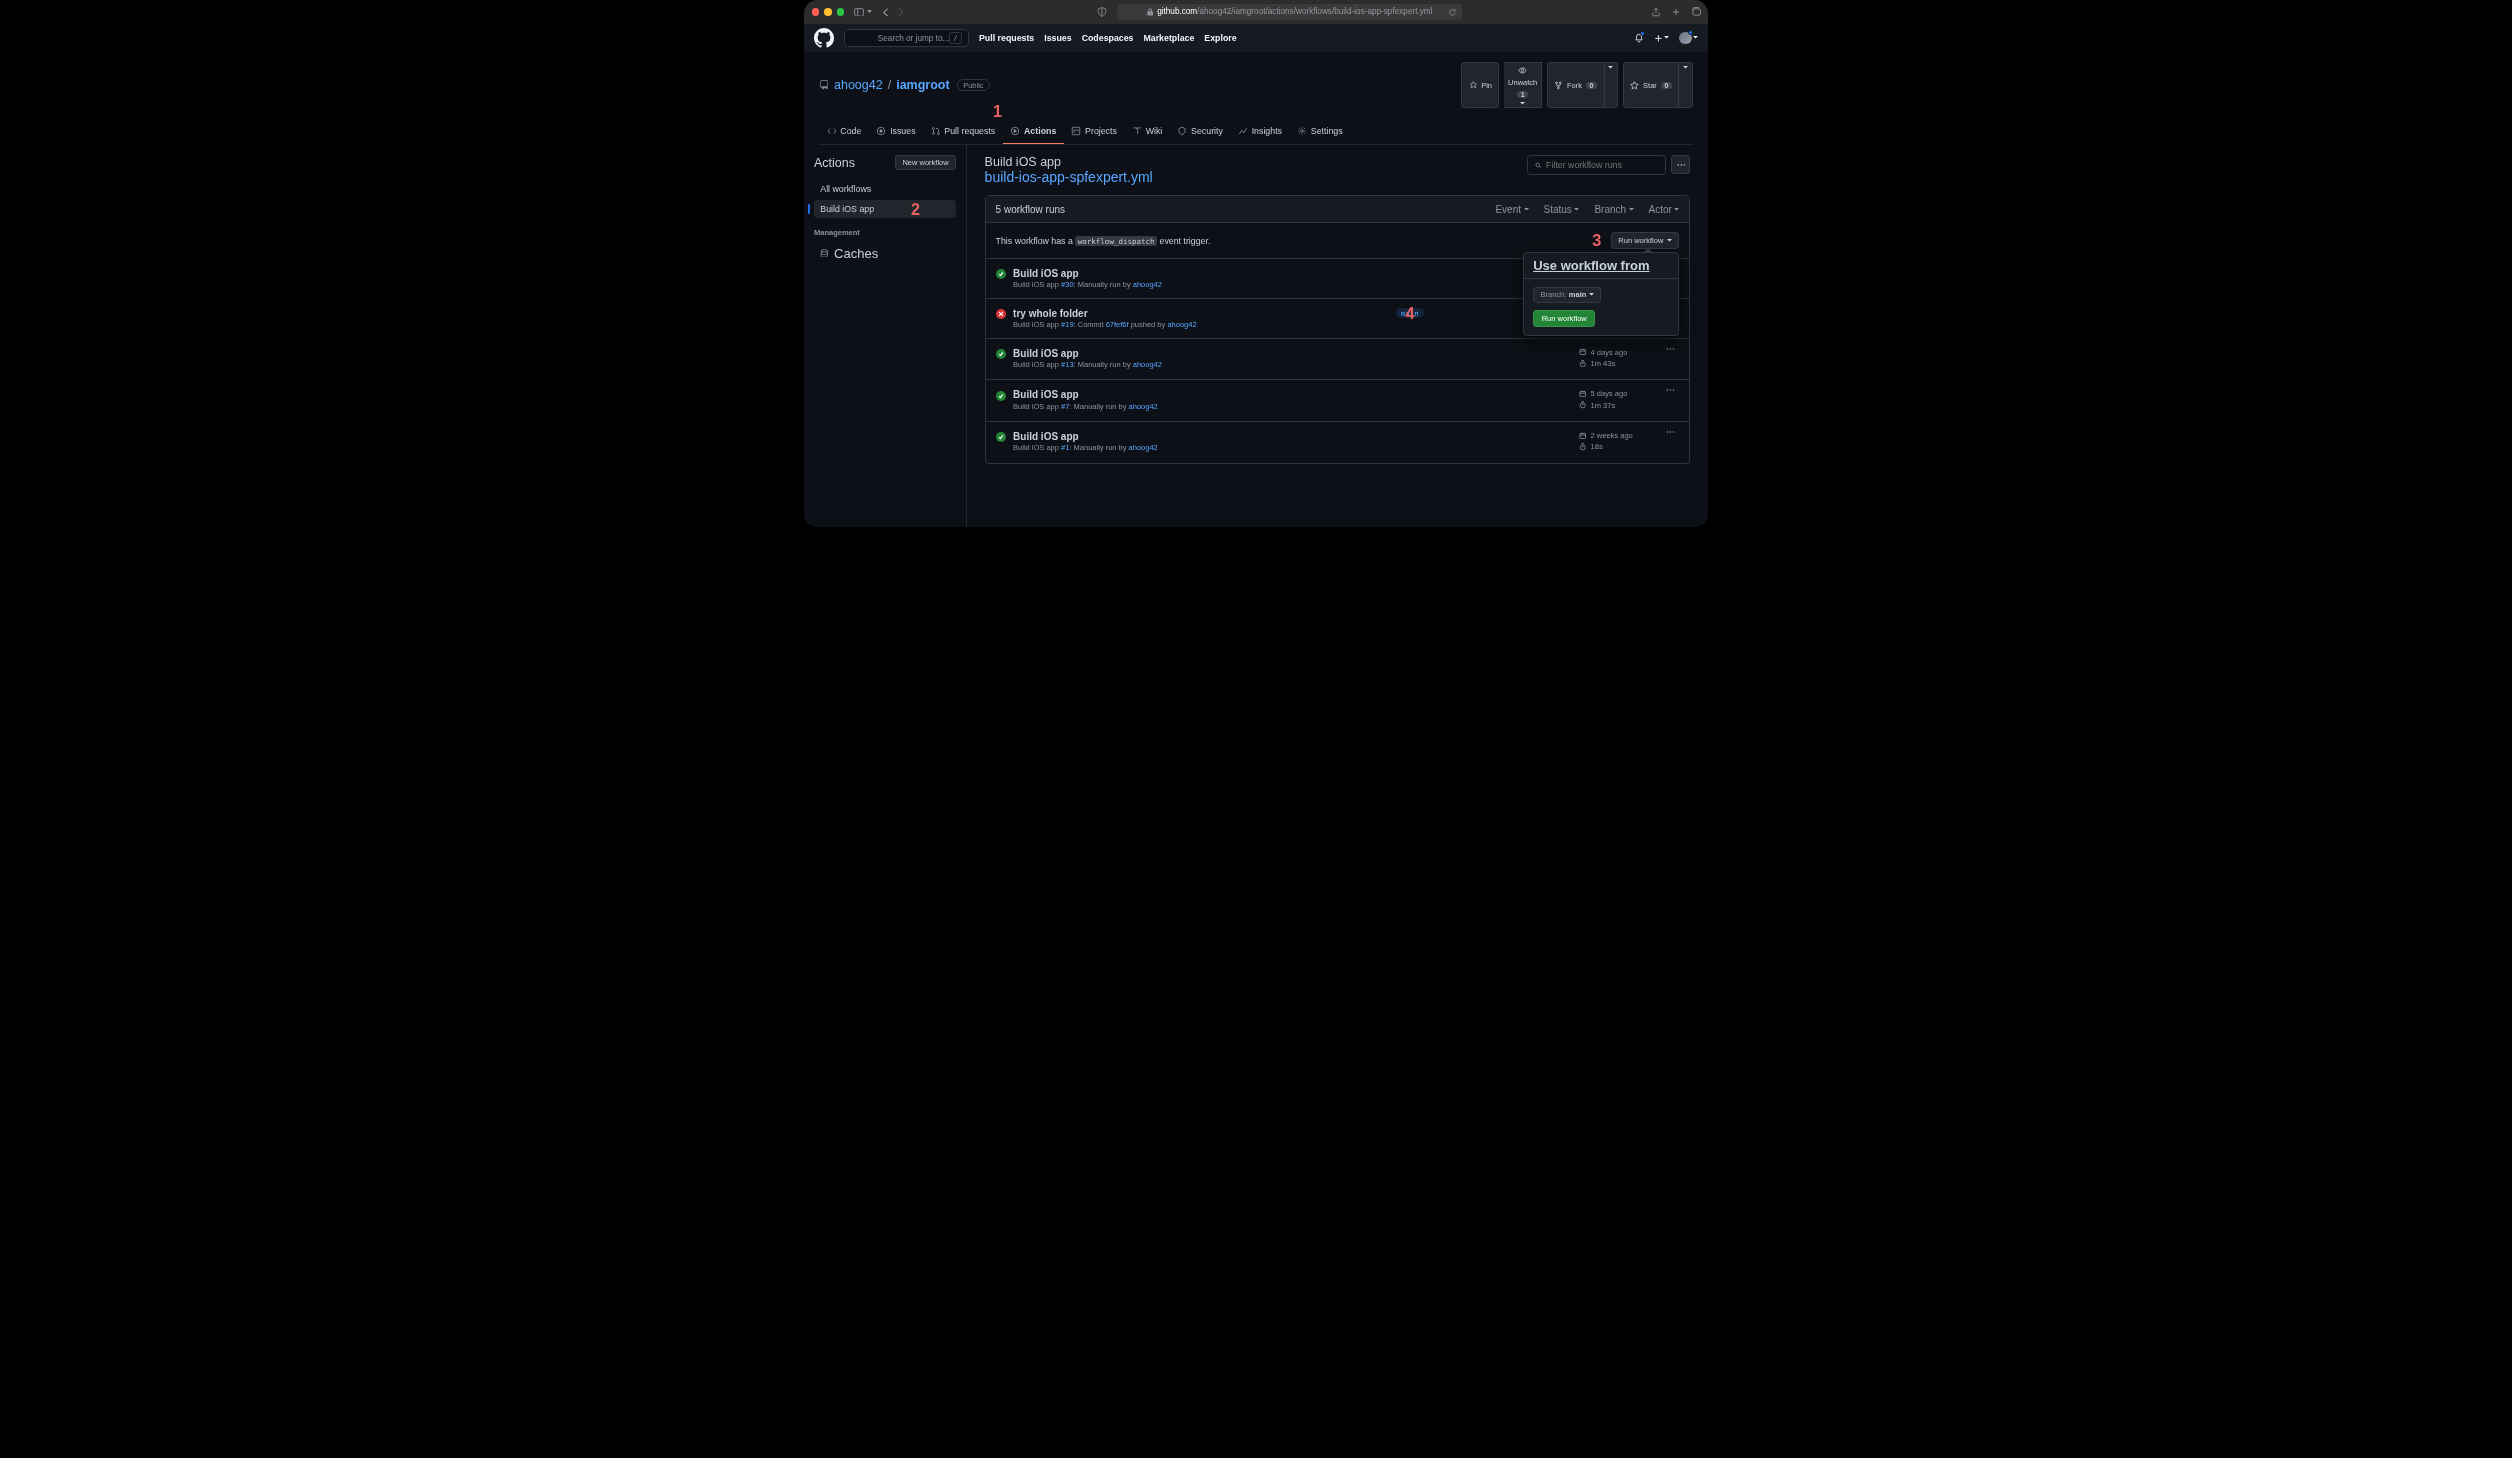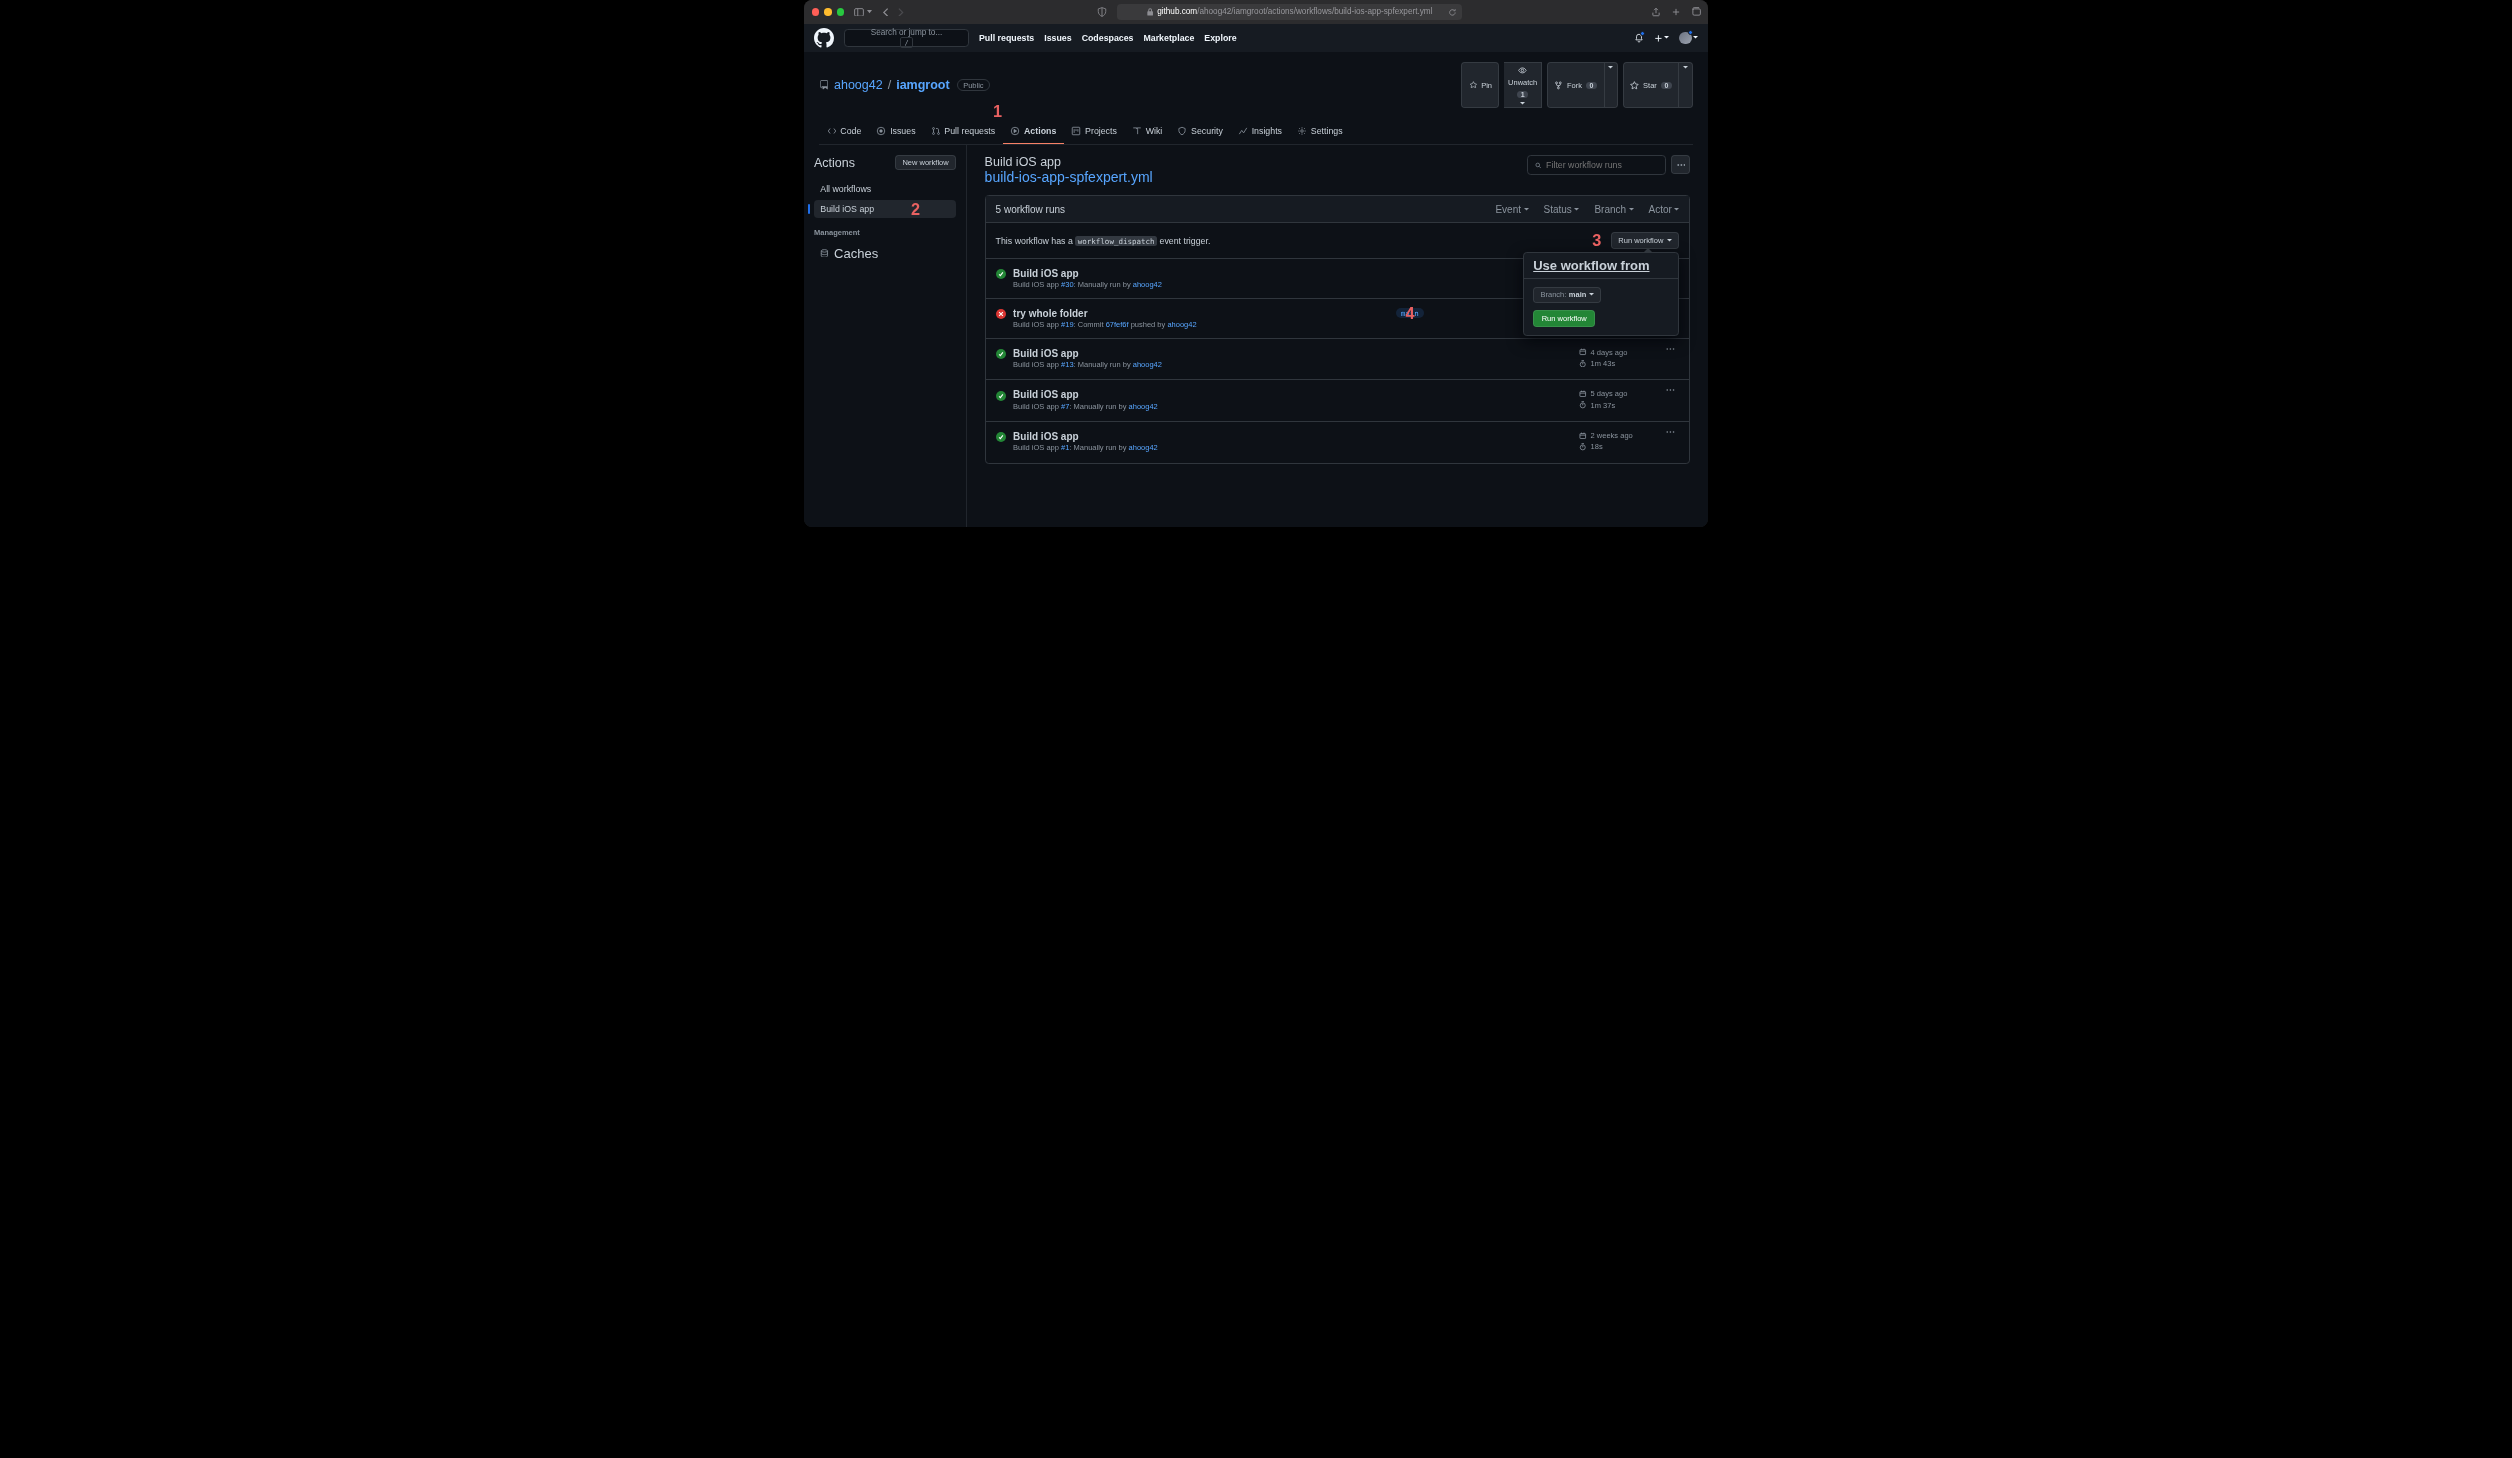--- a/index.html
+++ b/index.html
@@ -10,21 +10,21 @@
     font-size: 8.8px;
     overflow: hidden;
   }
 
   
   .browser-window {
     width: 904px;
     height: 527px;
     margin: 0 auto;
     background: #1e1e1e;
-    border-radius: 8px;
+    border-radius: 14px;
     overflow: hidden;
     box-shadow: 0 12.5px 38px rgba(0,0,0,.6);
     position: relative;
   }
   .browser-top {
     height: 24px;
     background: #2c2c2e;
     display: flex;
     align-items: center;
     padding: 0 7.5px;
@@ -68,22 +68,21 @@
     background: #0d1117;
     border: 0.6px solid #30363d;
     border-radius: 3.8px;
     height: 17.6px;
     width: 125px;
     display: flex;
     align-items: center;
     padding: 0 6.3px;
     color: #8b949e;
     font-size: 8.2px;
-    justify-content: center;
-    flex-direction: column;
+    justify-content: flex-end;
   }
   .gh-search kbd {
     border: 0.6px solid #30363d;
     border-radius: 1.9px;
     font-size: 7px;
     padding: 0.6px 3.1px;
     color: #8b949e;
   }
   .gh-nav { display: flex; gap: 10px; font-weight: 600; color: #f0f6fc; font-size: 8.8px; }
   .gh-nav a { color: #f0f6fc; text-decoration: none; }

